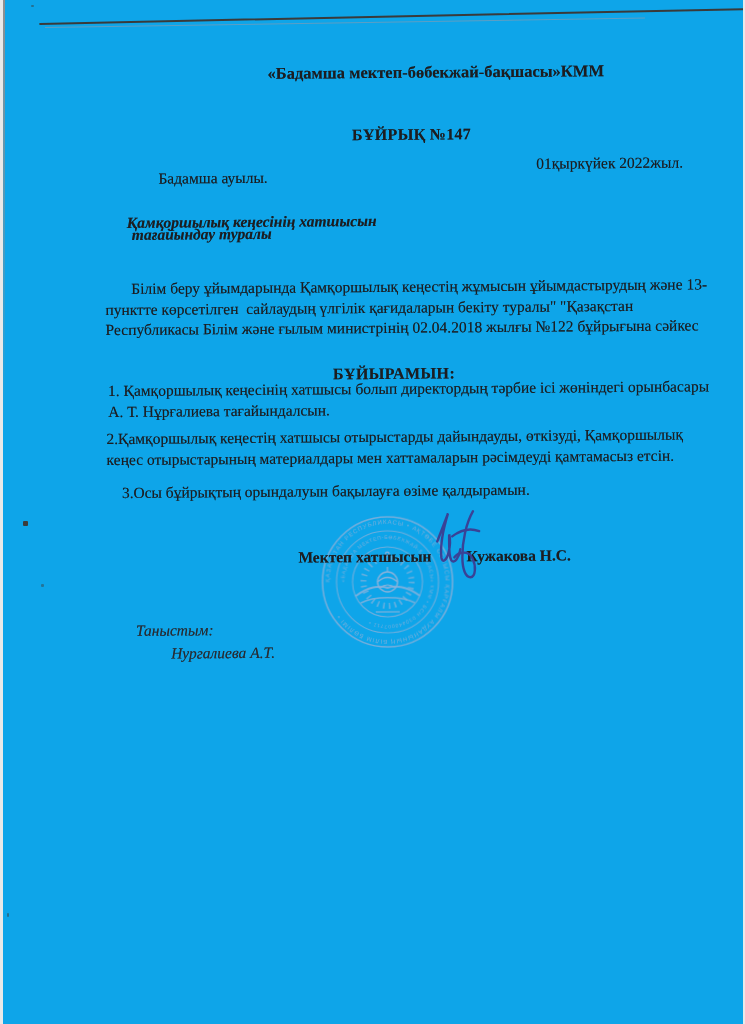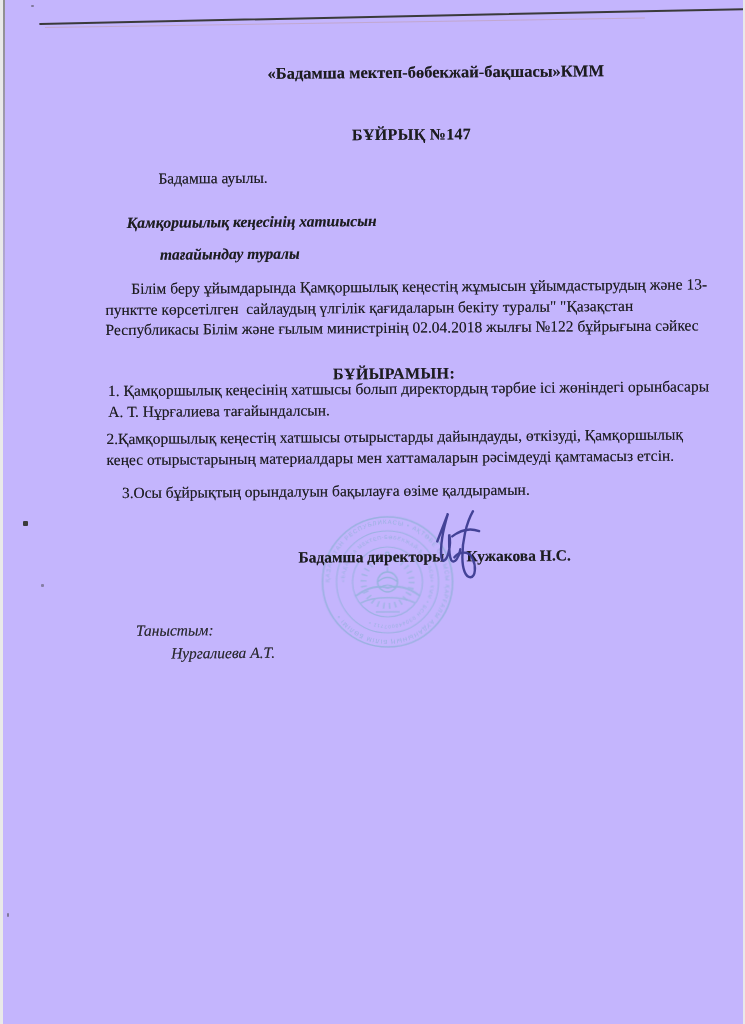--- a/index.html
+++ b/index.html
@@ -1,18 +1,18 @@
 <!DOCTYPE html>
 <html><head>
 <meta charset="utf-8">
 <style>
   html,body{margin:0;padding:0;background:#e9e9e9;}
   .page{
     position:relative;width:740px;height:1024px;margin:0 auto;
-    background:#c4b5fd;overflow:hidden;
+    background:#0ea5e9;overflow:hidden;
     font-family:"Liberation Serif","DejaVu Serif",serif;
     color:#1d1d20;
     text-decoration:underline;
   }
   
   .scanline-dark{position:absolute;left:36px;top:8px;width:712px;height:2px;
     background:#3a3a3a;transform:rotate(-1.2deg);transform-origin:right center;border-radius:1px;}
   .scanline-faint{position:absolute;left:42px;top:27px;width:600px;height:1px;
     background:rgba(190,150,150,.45);transform:rotate(-0.9deg);transform-origin:left center;}
   .edge-left{position:absolute;left:0;top:0;width:2px;height:430px;
@@ -29,21 +29,21 @@
   .b{font-weight:bold;}
   .i{font-style:italic;}
   .line{white-space:pre;}
   .indent1{padding-left:26px;}
 
   .org{left:268px;top:63px;font-size:16.5px;}
   .otitle{left:352px;top:125px;font-size:16px;letter-spacing:.3px;text-align:right;}
   .odate{left:536px;top:155px;}
   .oloc{left:132px;top:167px;margin-left:26px;}
   .subj1{left:126px;top:211px;}
-  .subj2{left:131px;top:243px;margin-left:28px;}
+  .subj2{left:131px;top:223px;}
   .preamble{left:104px;top:277px;width:600px;}
   .decree{left:331px;top:347px;font-size:16px;letter-spacing:.4px;margin-top:17px;}
   .item1{left:106px;top:379px;width:600px;}
   .item2{left:104px;top:427px;width:600px;}
   .item3{left:119px;top:481px;width:600px;}
   .role{left:295px;top:547px;}
   .dname{left:463px;top:547px;}
   .ack1{left:132px;top:619px;color:#2b2b30;}
   .ack2{left:132px;top:642px;color:#2b2b30;margin-left:35px;}
 
@@ -62,20 +62,21 @@
   <div class="speck s2"></div>
   <div class="speck s3"></div>
   <div class="speck s4"></div>
 
   <div class="doc">
 
     <div class="tb b org">«Бадамша мектеп-бөбекжай-бақшасы»КММ</div>
 
     <div class="tb b otitle">БҰЙРЫҚ №147</div>
 
+    <div class="tb odate">01қыркүйек 2022жыл.</div>
     <div class="tb oloc">Бадамша ауылы.</div>
 
     <div class="tb b i subj1">Қамқоршылық кеңесінің хатшысын</div>
     <div class="tb b i subj2">тағайындау туралы</div>
 
     <div class="tb preamble">
       <div class="line indent1">Білім беру ұйымдарында Қамқоршылық кеңестің жұмысын ұйымдастырудың және 13-</div>
       <div class="line">пунктте көрсетілген  сайлаудың үлгілік қағидаларын бекіту туралы" "Қазақстан</div>
       <div class="line">Республикасы Білім және ғылым министрінің 02.04.2018 жылғы №122 бұйрығына сәйкес</div>
     </div>
@@ -124,21 +125,21 @@
       <g filter="url(#blr)" fill="#8fb0d8" font-family="Liberation Sans, sans-serif">
         <text font-size="6" letter-spacing="1" opacity=".9">
           <textPath href="#ringOuter">ҚАЗАҚСТАН РЕСПУБЛИКАСЫ • АҚТӨБЕ ОБЛЫСЫ ҚАРҒАЛЫ АУДАНЫНЫҢ БІЛІМ БӨЛІМІ •</textPath>
         </text>
         <text font-size="5" letter-spacing="0.8" opacity=".9">
           <textPath href="#ringInner">«БАДАМША МЕКТЕП-БӨБЕКЖАЙ-БАҚШАСЫ» КММ • БСН 030440007711 •</textPath>
         </text>
       </g>
     </svg>
 
-    <div class="tb b role">Бадамша директоры</div>
+    <div class="tb b role">Мектеп хатшысын</div>
     <div class="tb b dname">Кужакова Н.С.</div>
 
     <svg class="sig" viewBox="0 0 62 80">
       <g fill="none" stroke="#3d3d92" stroke-width="2.4" stroke-linecap="round" opacity=".95">
         <path d="M 5,36 L 16,8 C 11,24 8,42 9,52 C 10,58 14,55 16,48 C 18,41 18,33 17,29 C 17,37 16,50 19,55 C 22,59 27,52 28,44"></path>
         <path d="M 20,31 C 28,25 37,22 47,26"></path>
         <path d="M 41,6 C 34,18 30,36 30,52 C 30,64 33,72 38,72 C 43,72 44,61 40,53 C 36,45 27,46 22,52"></path>
       </g>
     </svg>
 

